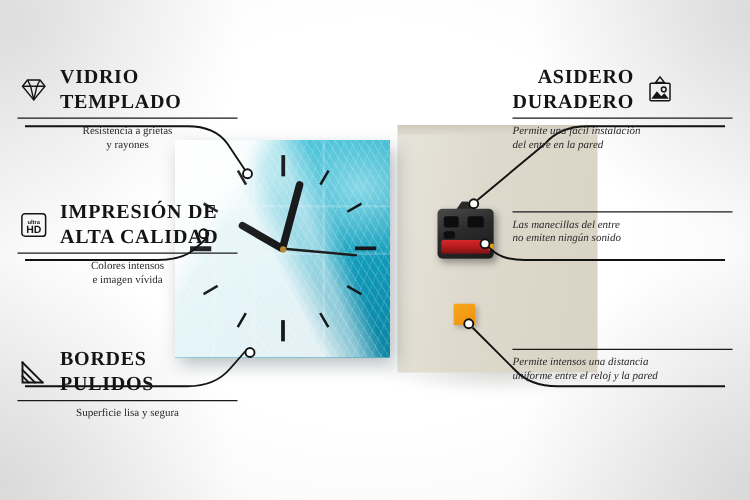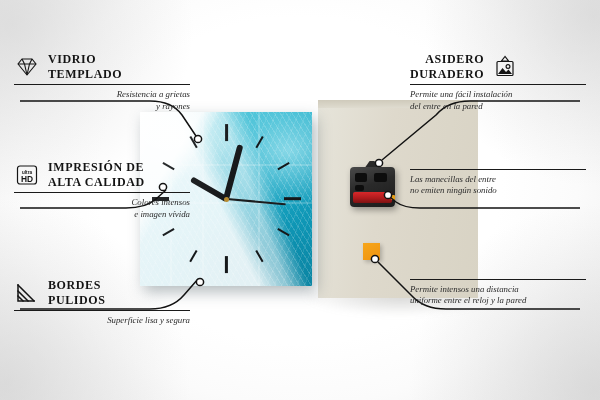--- a/index.html
+++ b/index.html
@@ -90,26 +90,26 @@
     box-shadow:2px 2px 4px rgba(0,0,0,.22);}
 
   
   .leaders{position:absolute;left:0;top:0;width:600px;height:400px;pointer-events:none;}
 
   
   .feat{position:absolute;width:176px;}
   .feat .head{display:flex;align-items:center;gap:8px;}
   .feat.left .head{justify-content:flex-start;}
   .feat.right .head{justify-content:flex-start;}
-  .title{font-size:12px;font-weight:700;letter-spacing:.6px;color:#141414;line-height:1.22;text-transform:uppercase;}
+  .title{font-size:16px;font-weight:700;letter-spacing:.6px;color:#141414;line-height:1.22;text-transform:uppercase;}
   .feat.left .title{text-align:left;}
   .feat.right .title{text-align:right;}
   .rule{height:1px;background:#1a1a1a;margin:3px 0 4px 0;}
   .desc{font-size:8.8px;color:#2a2a2a;line-height:1.3;}
-  .feat.left .desc{text-align:right;font-style:italic;}
+  .feat.left .desc{text-align:center;}
   .feat.right .desc{text-align:left;font-style:italic;}
   .ico{width:26px;height:24px;flex:0 0 26px;display:block;}
   .ico svg{display:block;width:26px;height:24px;}
 
   .f-vidrio{left:14px;top:52px;}
   .f-hd{left:14px;top:160px;}
   .f-bordes{left:14px;top:278px;}
   .f-asidero{left:410px;top:52px;}
   .f-mecanismo{left:410px;top:166px;}
   .f-espaciador{left:410px;top:276px;}

